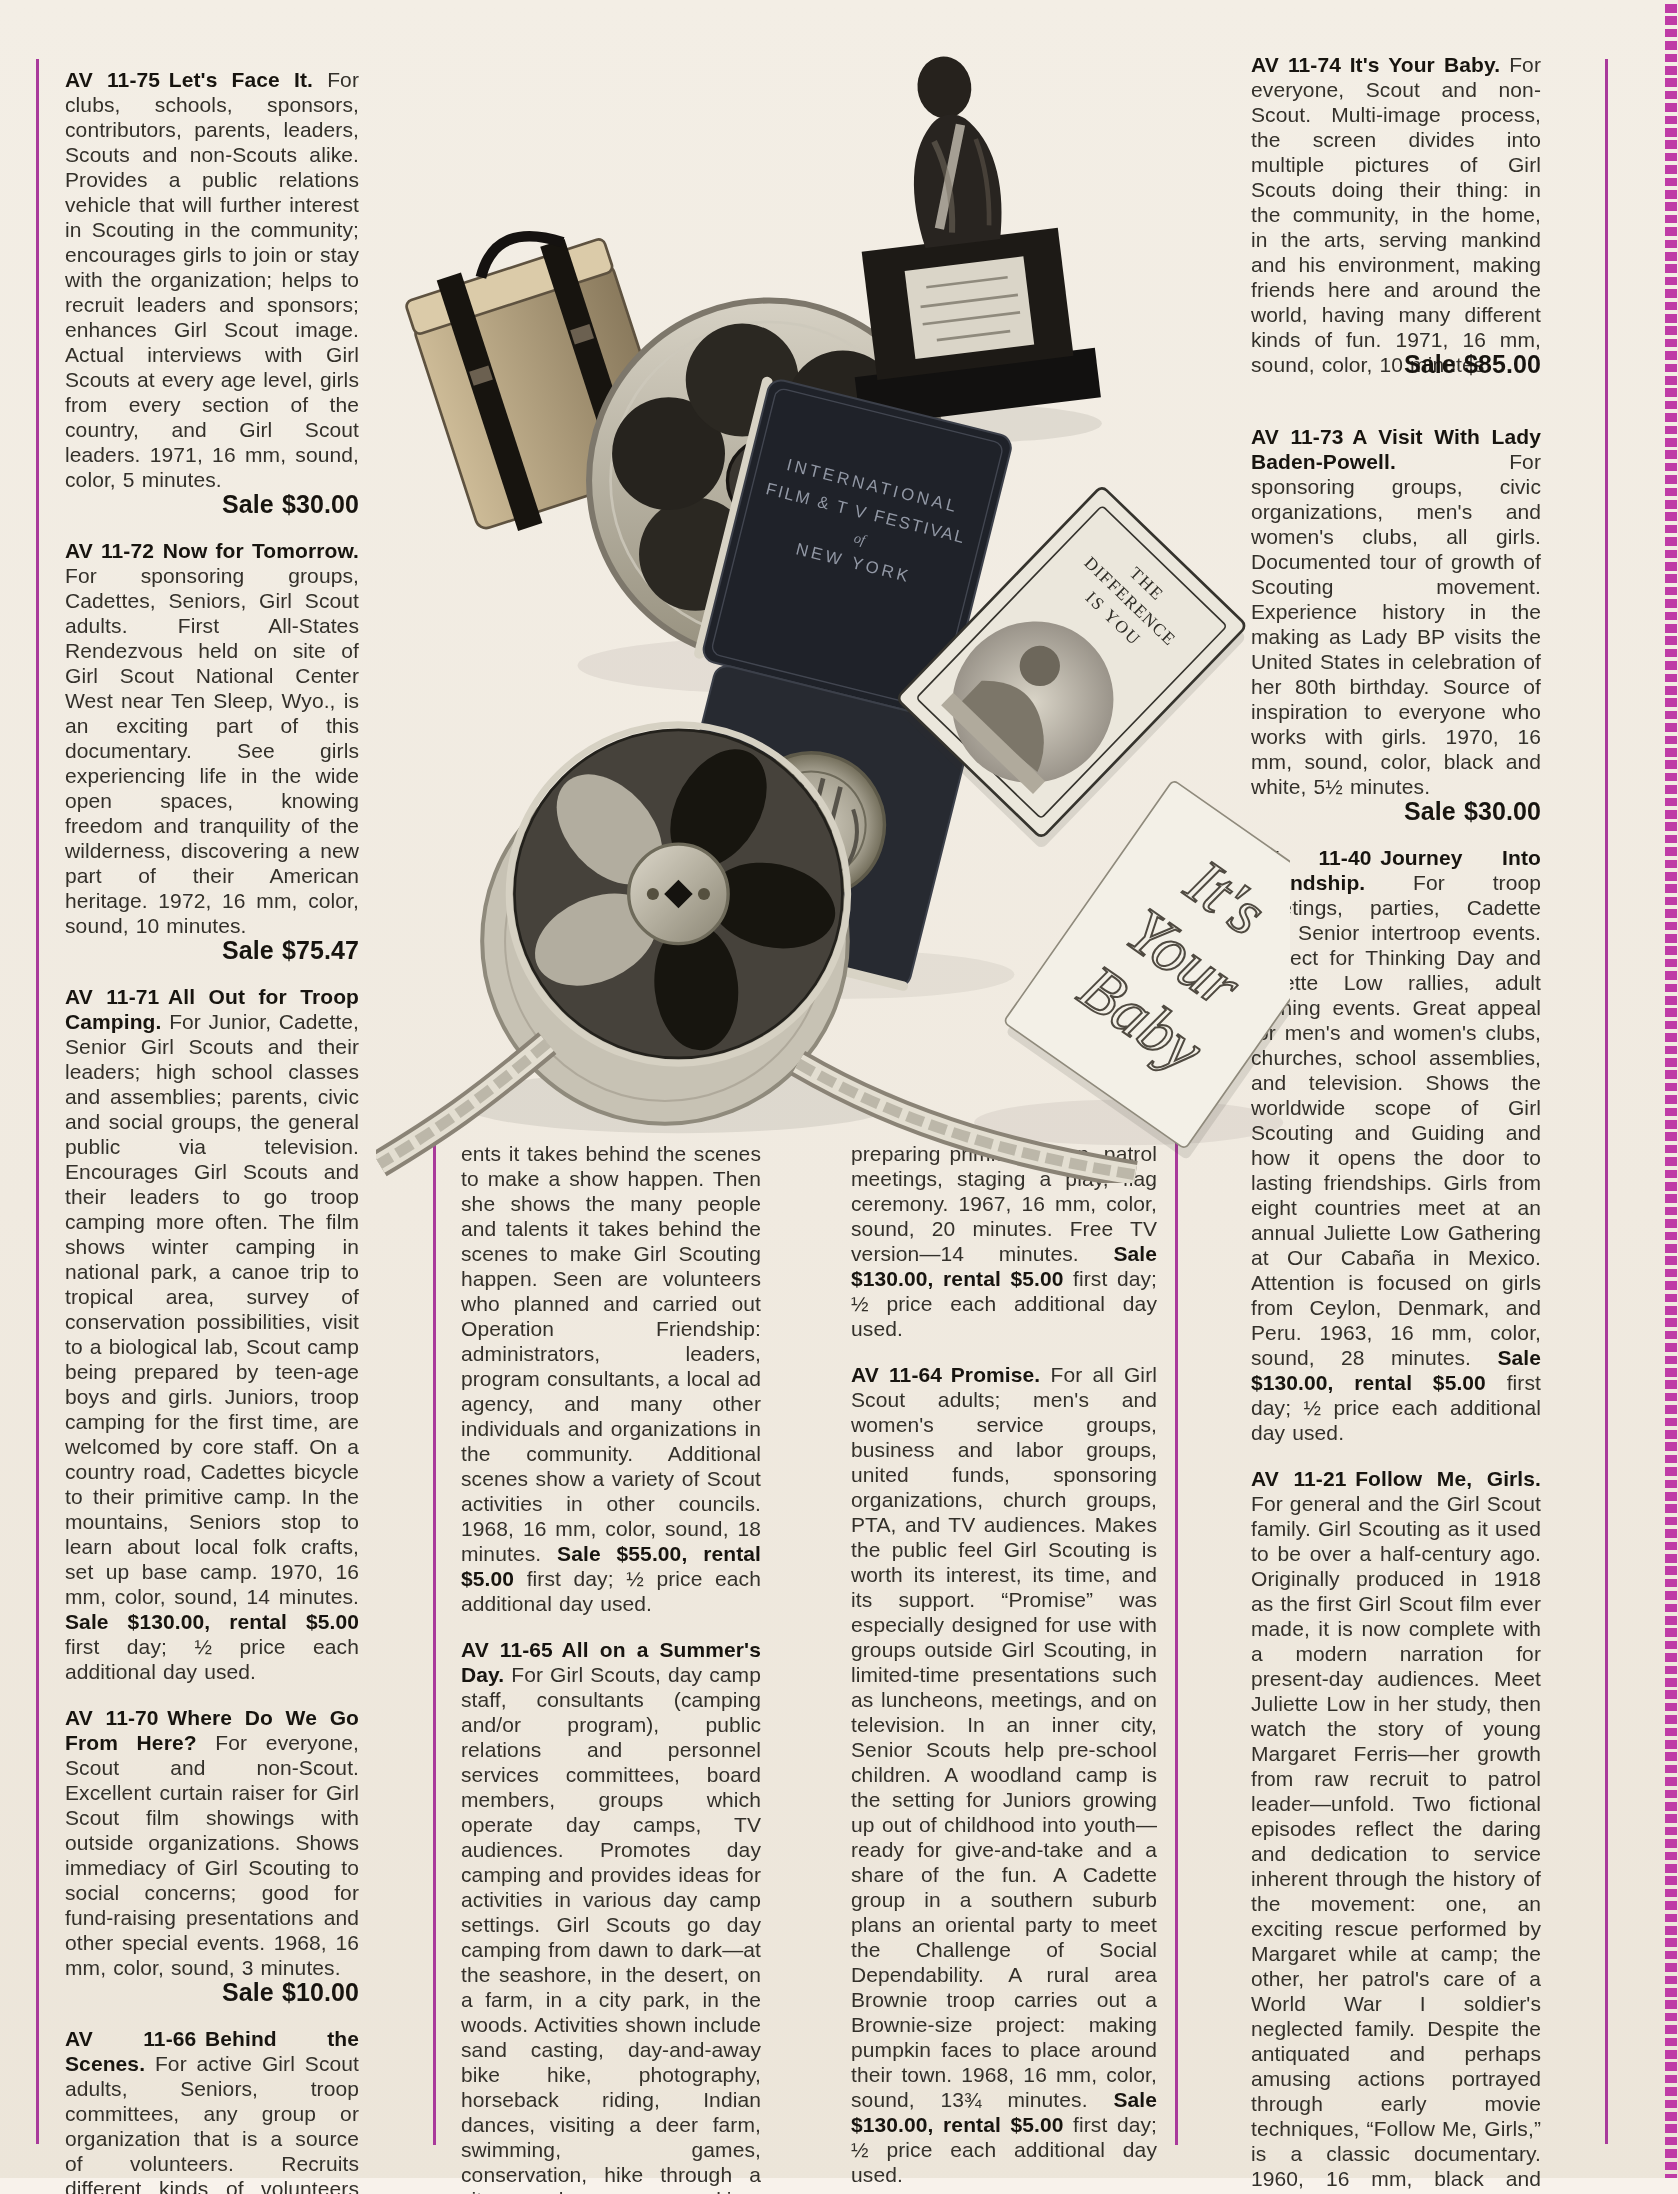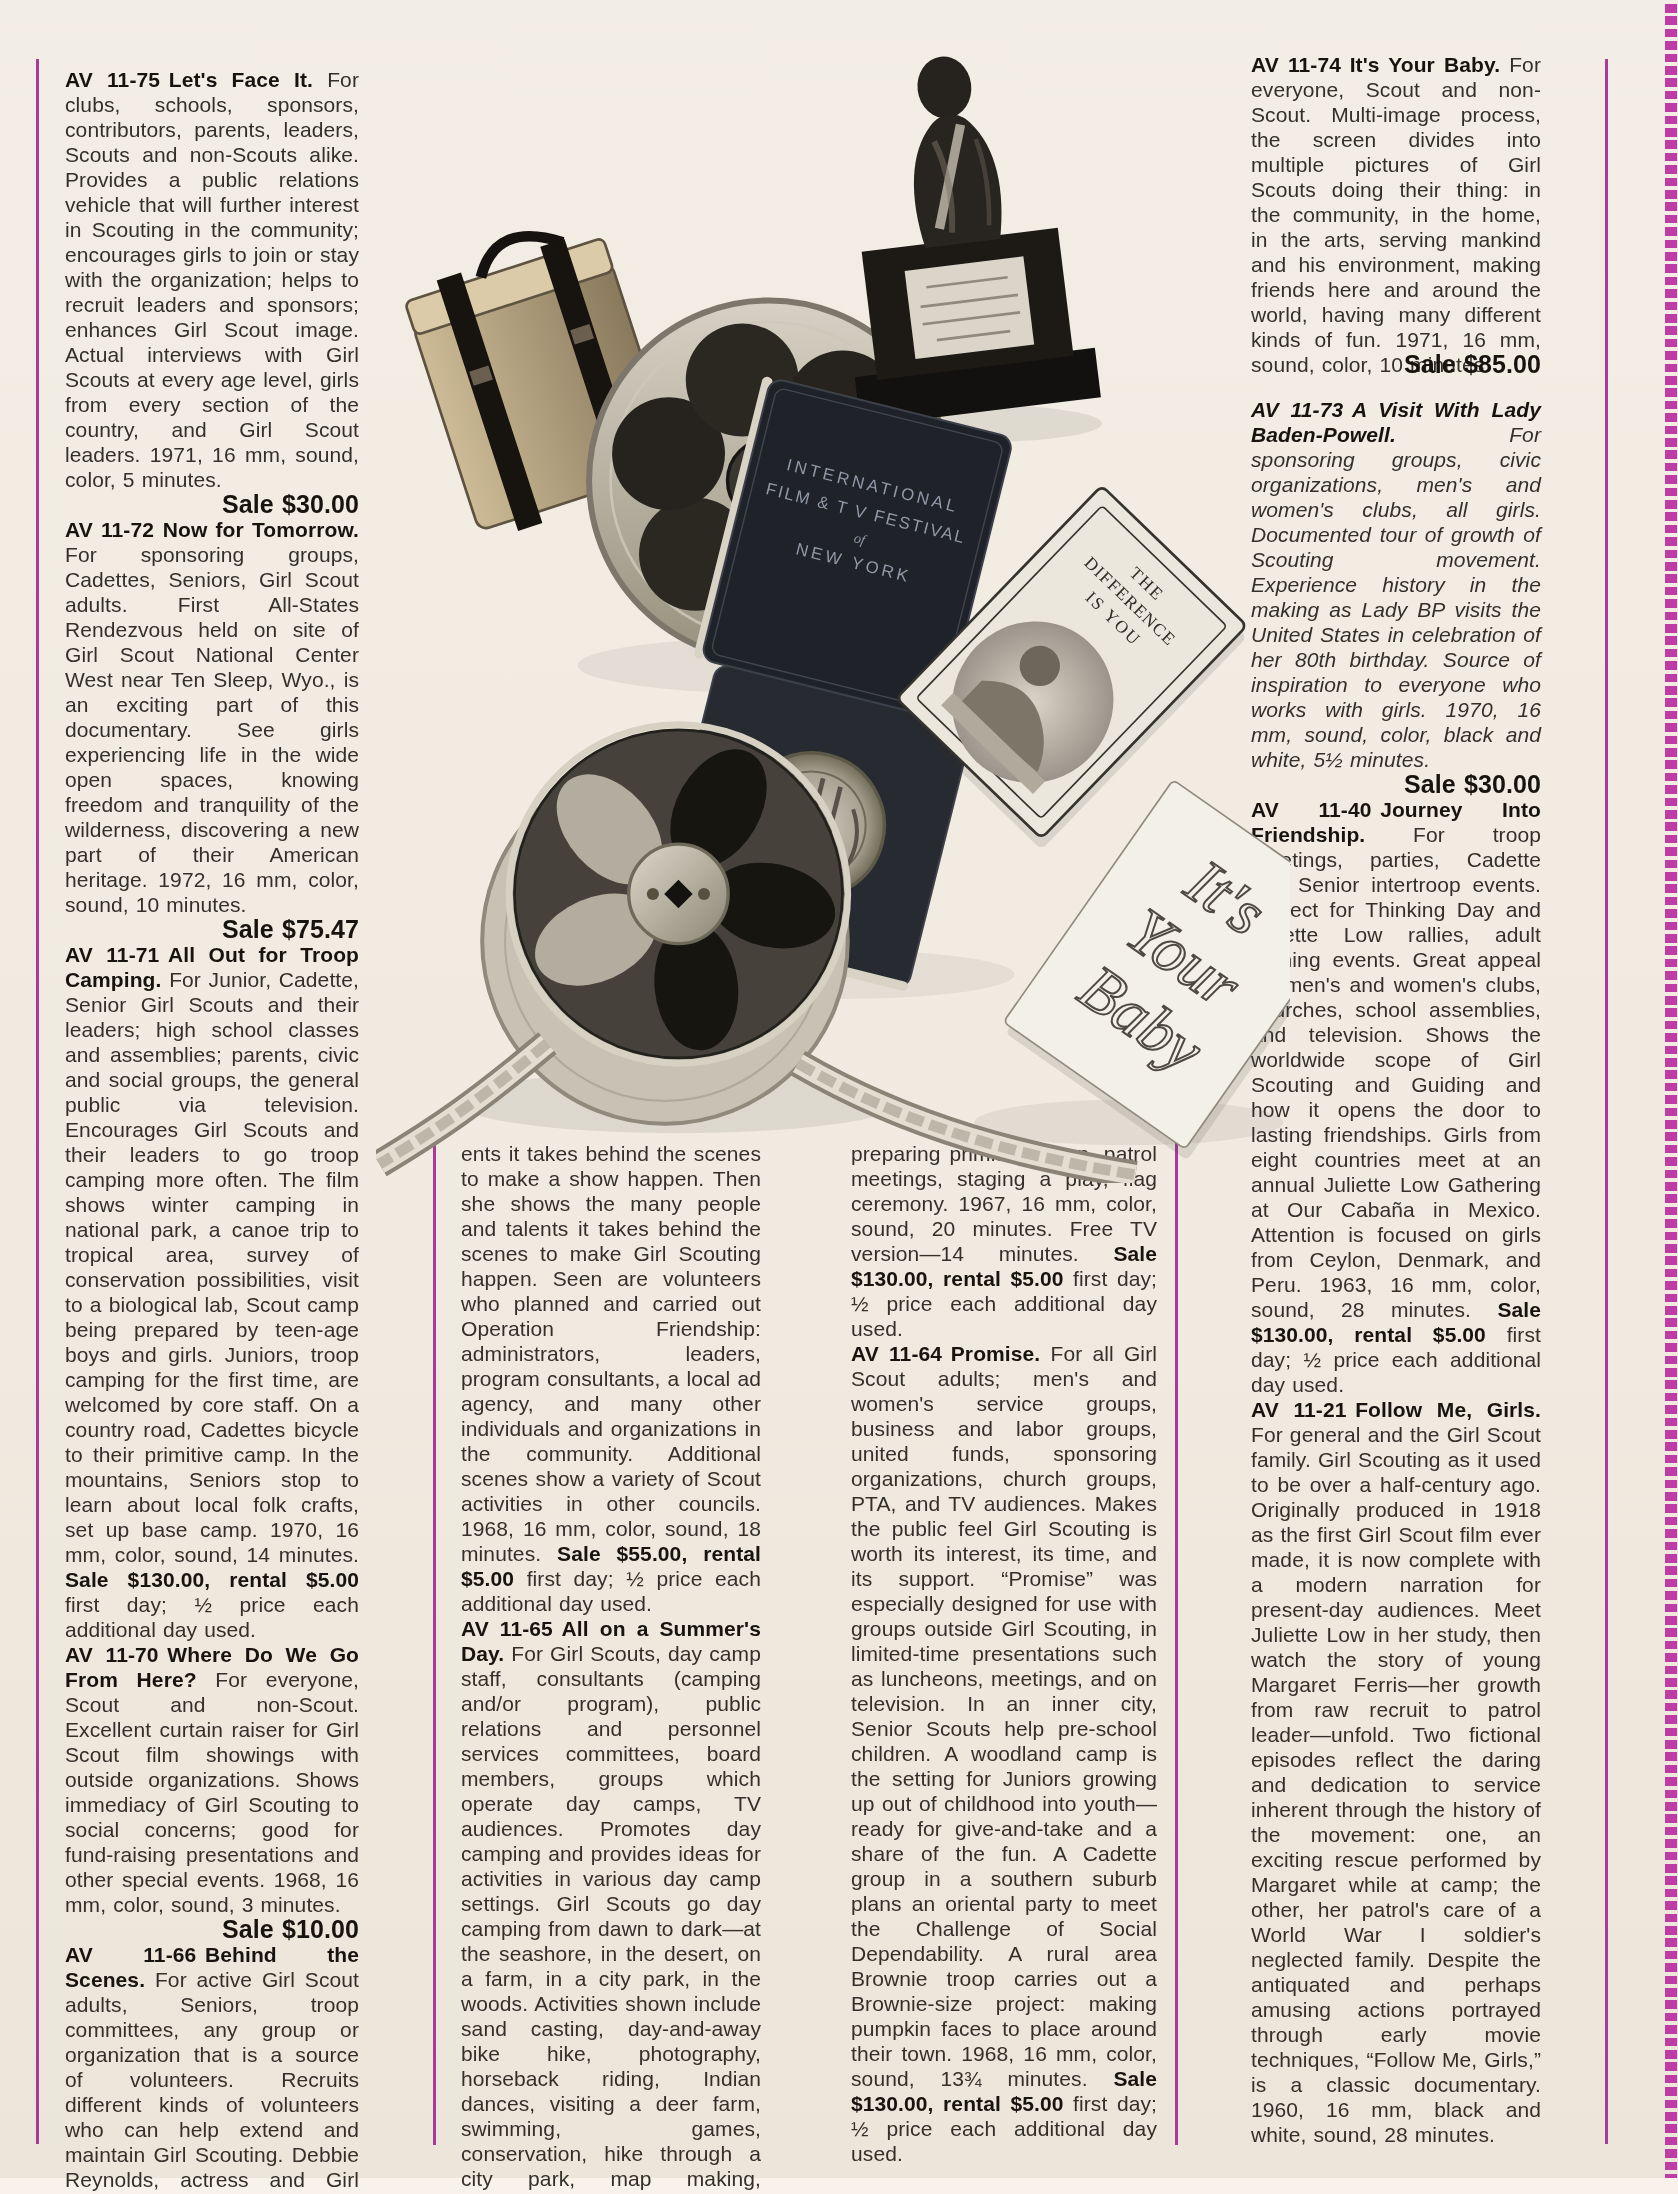--- a/index.html
+++ b/index.html
@@ -6,22 +6,22 @@
   .page{position:relative;width:1678px;height:2194px;overflow:hidden;
         background:linear-gradient(180deg,#f3eee5 0%,#f0eae0 55%,#ece5d9 100%);
         font-family:"Liberation Sans",sans-serif;color:#33302a;}
   .rule{position:absolute;width:3.4px;background:#a93a9b;}
   .dash-border{position:absolute;top:4px;right:0.7px;width:12.8px;height:2186px;
         background:repeating-linear-gradient(180deg,#bf3ba6 0px,#bf3ba6 8.7px,rgba(0,0,0,0) 8.7px,rgba(0,0,0,0) 12.4px);}
   .bottom-edge{position:absolute;left:0;bottom:0;width:100%;height:16px;background:#f8f2eb;}
   .col{position:absolute;text-align:justify;font-size:21px;line-height:25px;
        letter-spacing:0.1px;word-spacing:1.1px;hyphens:auto;}
   .entry{margin:0;}
-  .entry:not(:first-child){}
-  .entry.gap-lg{margin-top:20px;font-style:italic;}
+  .entry:not(:first-child){margin-top:21px;}
+  .entry.gap-lg{margin-top:47px;}
   b.head{font-weight:bold;color:#17140f;}
   b.head .title{padding-left:8.7px;}
   .bold{font-weight:bold;color:#17140f;}
   .price-line{font-weight:bold;color:#17140f;text-align:right;font-size:25px;line-height:25px;}
   .price-line.inline{margin-top:-25px;}
   #col1{left:65px;top:67px;width:294px;}
   #col2{left:461px;top:1141px;width:300px;}
   #col3{left:851px;top:1141px;width:306px;}
   #col4{left:1251px;top:52px;width:290px;}
   #rule-left{left:36px;top:59px;height:2085px;}

